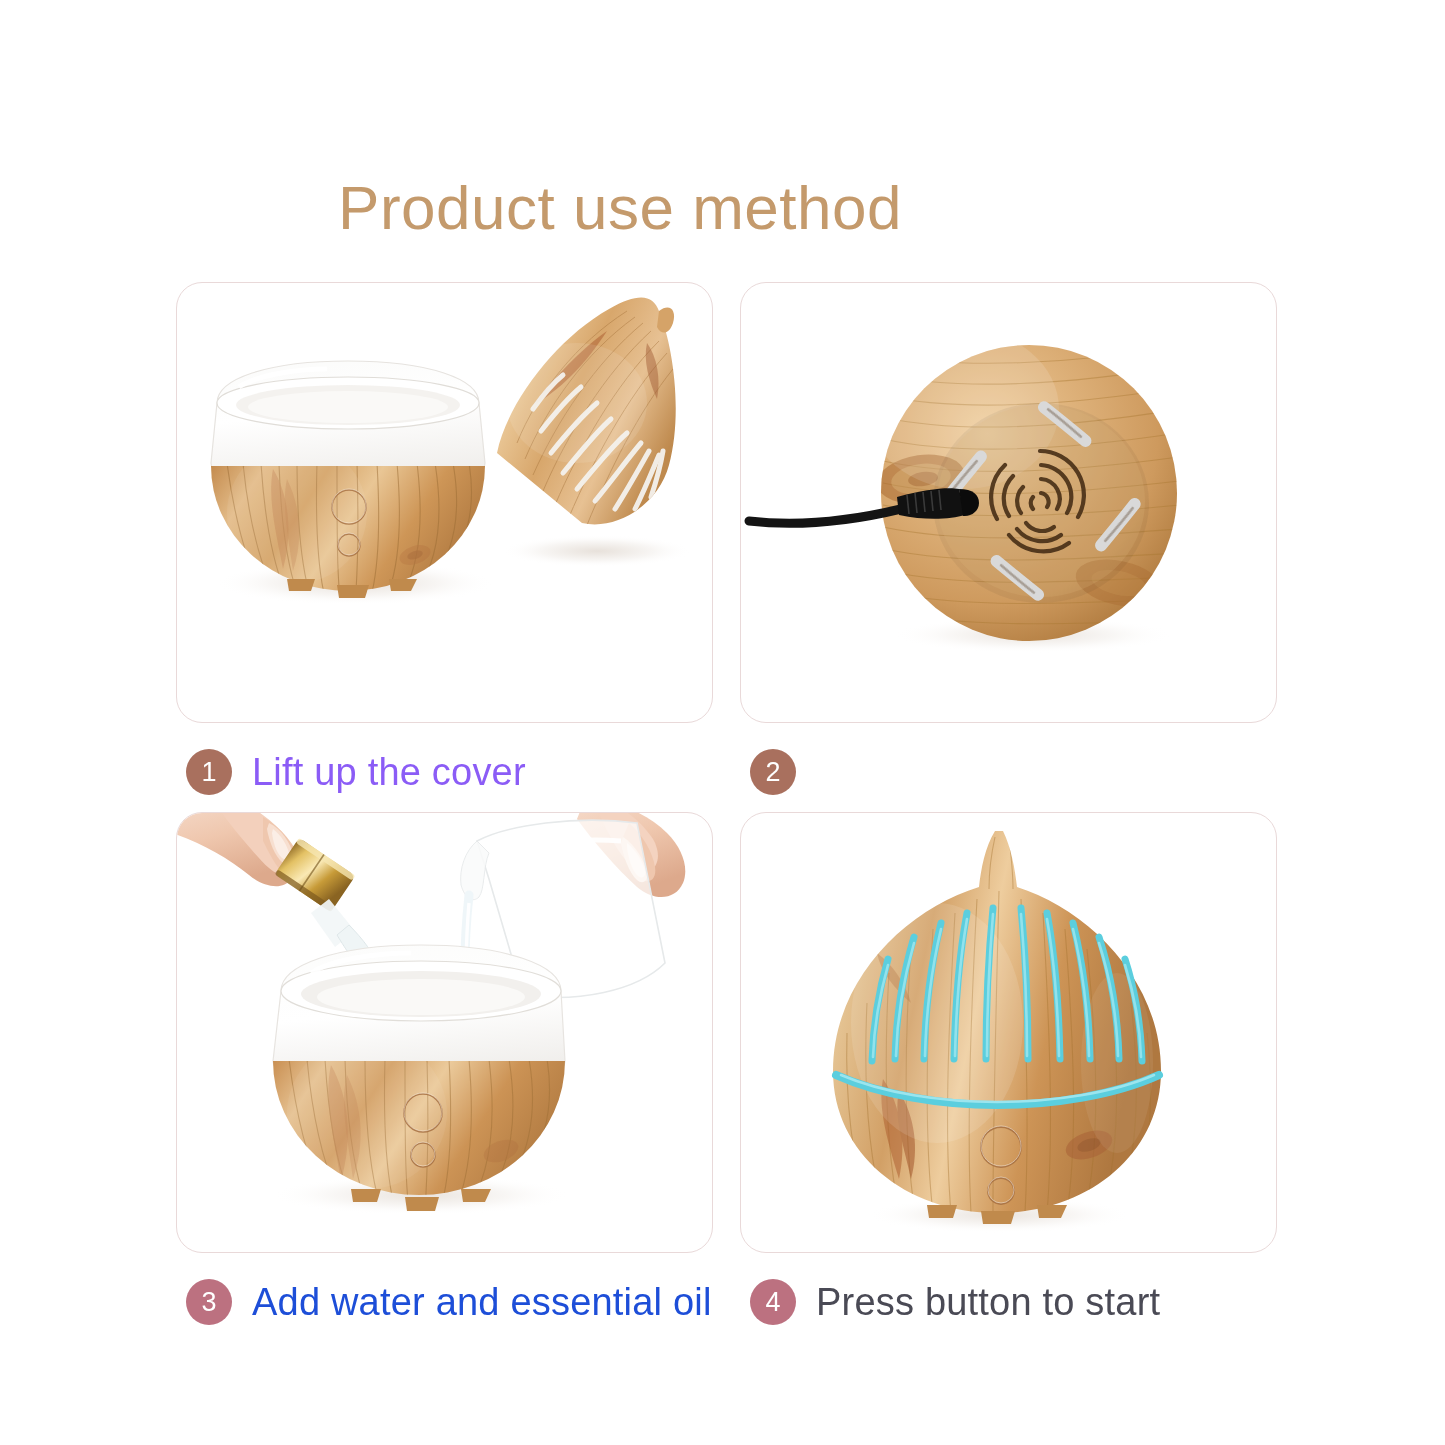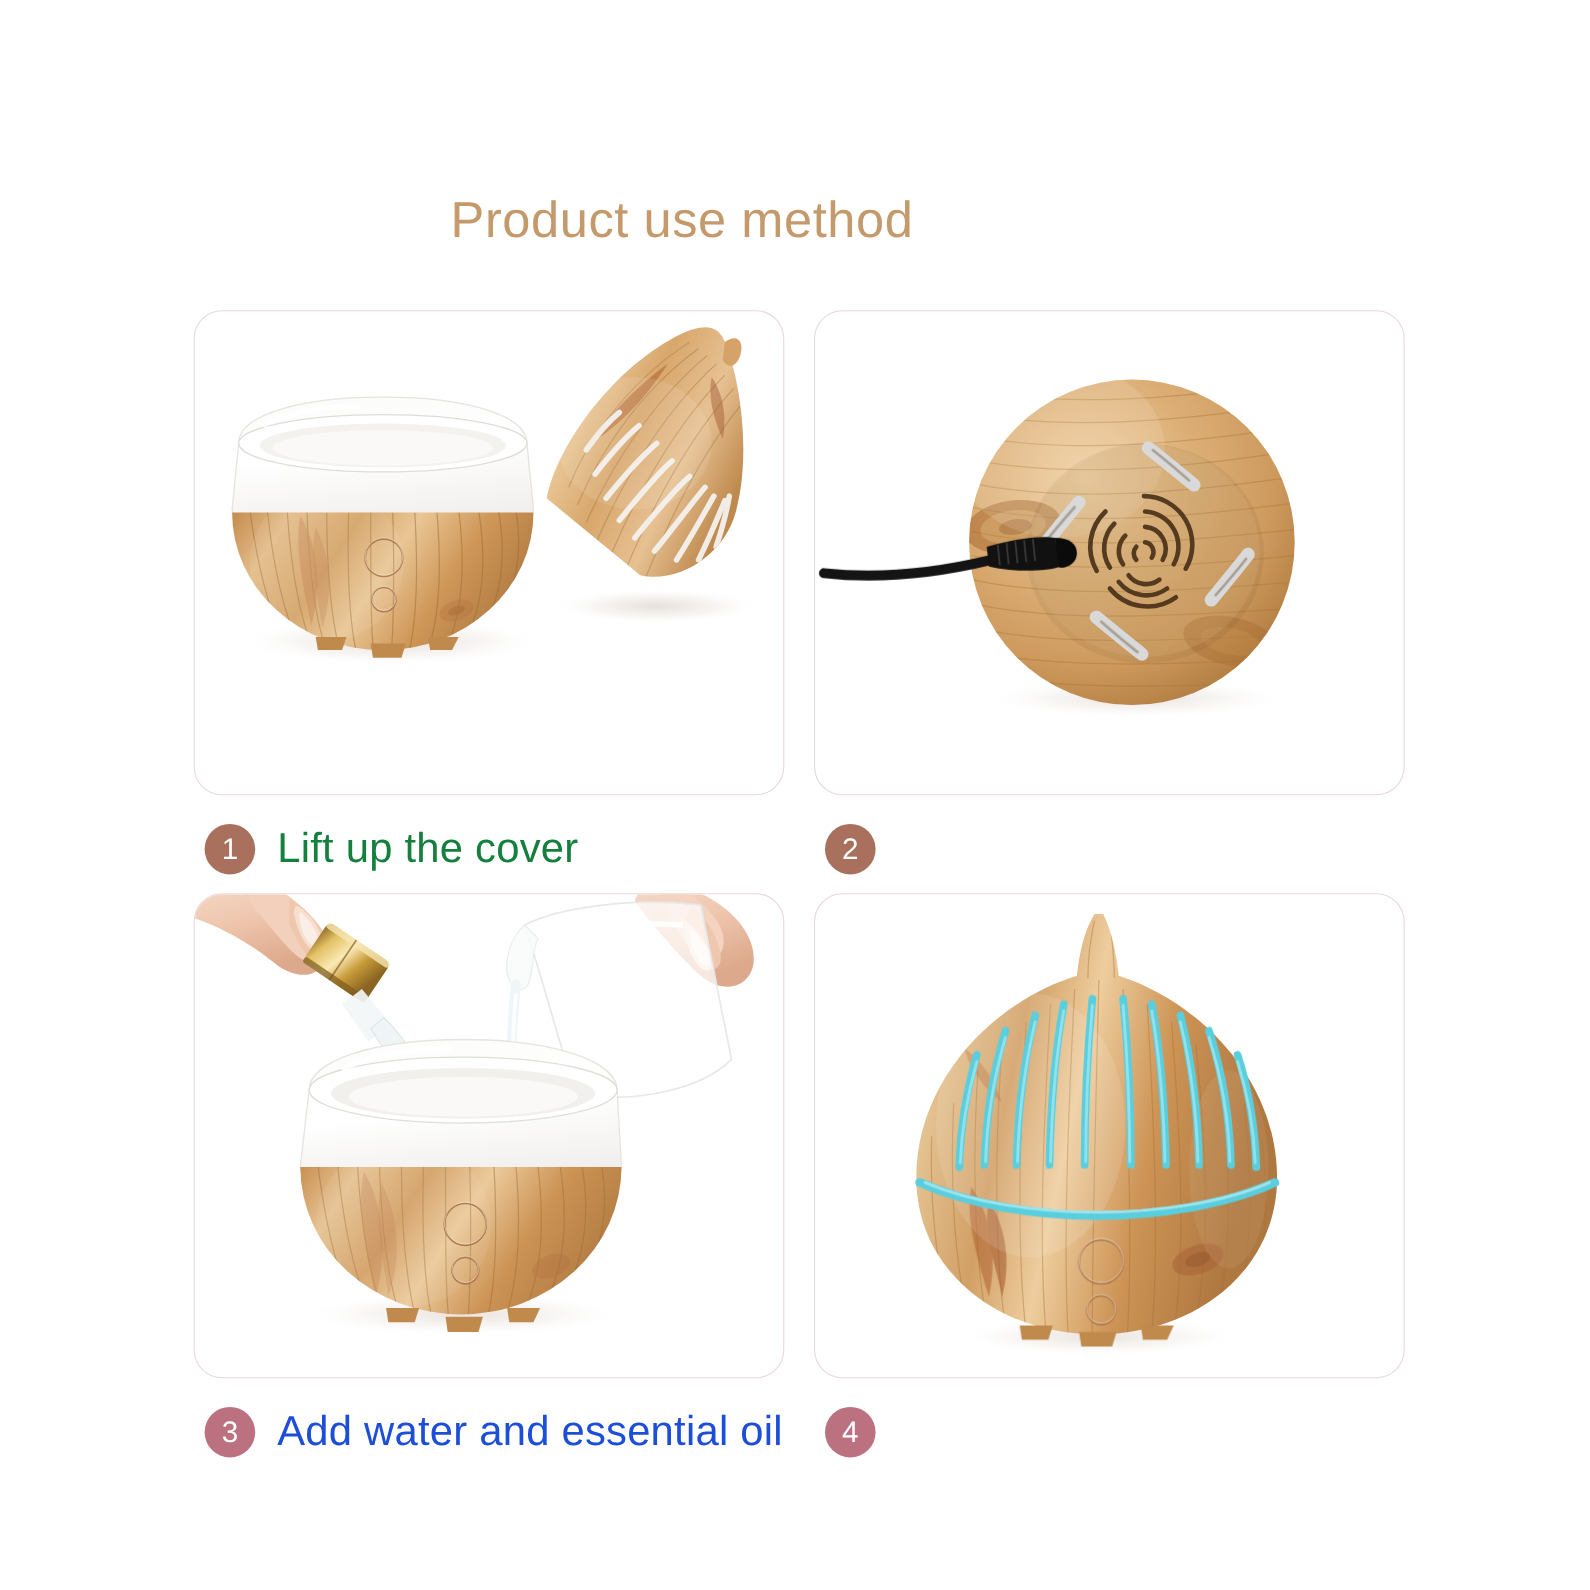--- a/index.html
+++ b/index.html
@@ -16,21 +16,21 @@
     position: relative;
   }
 
   
   .page-title {
     position: absolute;
     top: 172px;
     left: 0;
     width: 1240px;
     text-align: center;
-    font-size: 46px;
+    font-size: 62px;
     font-weight: 400;
     letter-spacing: 0.5px;
     color: #C49A6C;
     font-family: "Liberation Sans", sans-serif;
   }
 
   
   .steps-grid {
     position: absolute;
     top: 282px;
@@ -222,21 +222,21 @@
               <path d="M 474 214 C 480 196 484 180 486 168"></path>
             </g>
           </g>
           <path d="M 482 28 C 492 20 500 26 496 40 C 492 52 484 52 480 44 Z" fill="#D5A368"></path>
         </g>
       </svg>
     </div>
 
     <div class="caption">
       <div class="badge" style="background:#A9705E">1</div>
-      <div class="caption-text" style="color: #15803d;">Lift up the cover</div>
+      <div class="caption-text" style="color: #8b5cf6;">Lift up the cover</div>
     </div>
   </div>
 
   <div class="step step-col-b step-row-1">
     <div class="photo-card" style="border-color: rgb(233, 217, 217);">
       <svg class="scene" viewBox="0 0 537 441" width="537" height="441">
         <defs>
           <radialGradient id="ball2" cx="0.36" cy="0.30" r="0.82">
             <stop offset="0" stop-color="#F0CFA0"></stop>
             <stop offset="0.35" stop-color="#DFB37C"></stop>
@@ -589,16 +589,17 @@
         <g fill="#C08A4C">
           <path d="M 186 392 h 30 l -4 13 h -24 z"></path>
           <path d="M 240 398 h 34 l -4 13 h -28 z"></path>
           <path d="M 296 392 h 30 l -6 13 h -22 z"></path>
         </g>
       </svg>
     </div>
 
     <div class="caption">
       <div class="badge" style="background:#BC7180">4</div>
+      <div class="caption-text" style="color: rgb(74, 74, 85);">Press button to start</div>
     </div>
   </div>
 
 </div>
 
 </body></html>

